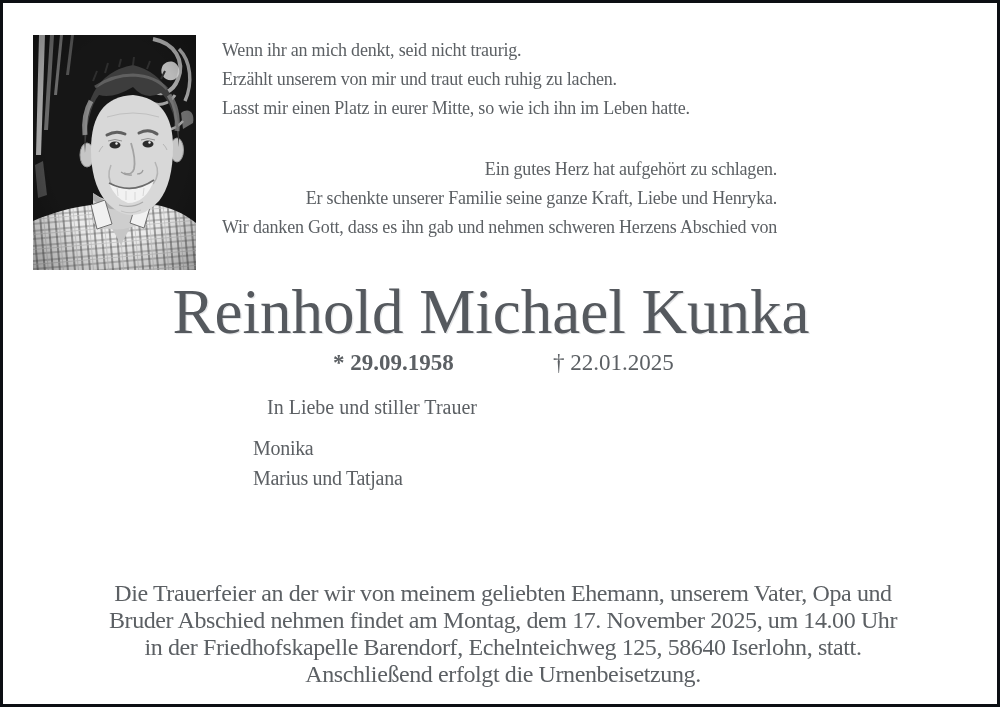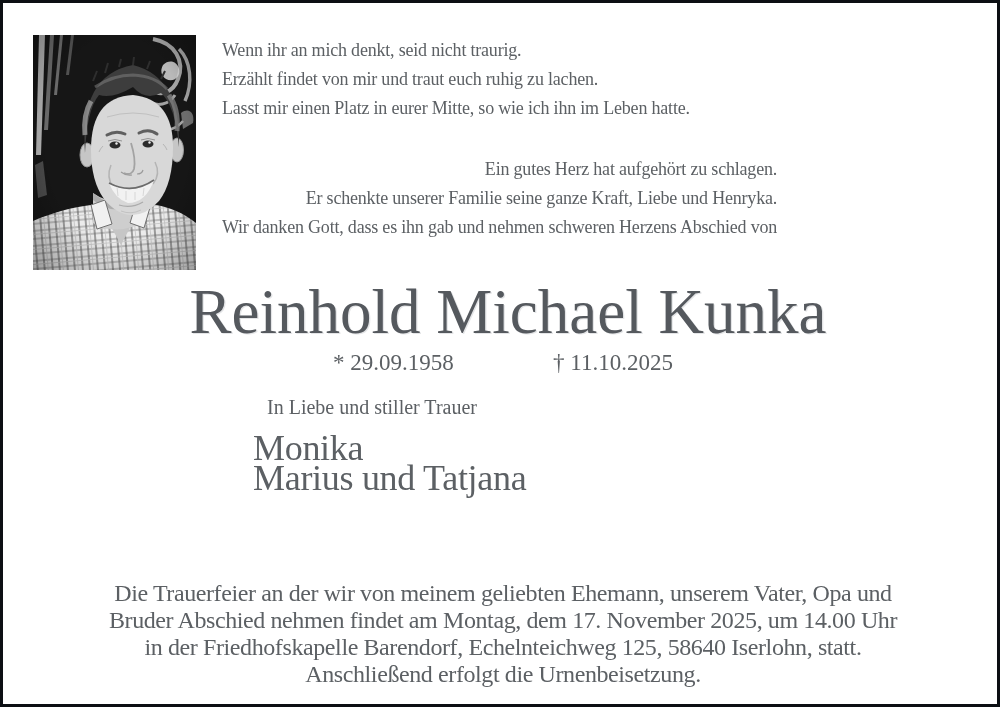--- a/index.html
+++ b/index.html
@@ -35,39 +35,38 @@
   .name {
     position: absolute;
     top: 276px; left: 0;
     width: 976px;
     text-align: center;
     font-size: 63px;
     line-height: 66px;
     color: #55595e;
     white-space: nowrap;
     text-shadow: 1.2px 1px 0 rgba(195,198,201,0.45);
-    padding-left: 17px;
   }
 
   .dates { position: absolute; top: 347px; left: 0; width: 1000px; height: 30px; font-size: 23px; }
-  .dates .birth { position: absolute; left: 330px; white-space: nowrap; }
+  .dates .birth { position: absolute; left: 330px; white-space: nowrap; font-weight: bold; }
   .dates .death { position: absolute; left: 550px; white-space: nowrap; }
 
   .intro {
     position: absolute;
     left: 264px; top: 391px;
     font-size: 20px;
     line-height: 26px;
     white-space: nowrap;
   }
 
   .mourners {
     position: absolute;
     left: 250px; top: 430px;
-    font-size: 36px;
+    font-size: 20px;
     line-height: 30px;
     letter-spacing: -0.3px;
     white-space: nowrap;
   }
 
   .funeral {
     position: absolute;
     left: 0; top: 577px;
     width: 1000px;
     text-align: center;
@@ -158,35 +157,35 @@
       <path d="M84 152 L85 161 M93 156 L93 165 M102 157 L102 165 M111 153 L110 161" stroke="#cfcfcf" stroke-width="0.8"></path>
       <path d="M86 170 Q98 174 110 167" stroke="#ababab" stroke-width="1.3" fill="none"></path>
       <path d="M88 176 Q98 180 108 175" stroke="#c2c2c2" stroke-width="1" fill="none"></path>
 
       <rect width="163" height="235" fill="url(#vig)"></rect>
     </svg>
   </div>
 
   <div class="verse verse-1">
     <div>Wenn ihr an mich denkt, seid nicht traurig.</div>
-    <div>Erzählt findet von mir und traut euch ruhig zu lachen.</div>
+    <div>Erzählt unserem von mir und traut euch ruhig zu lachen.</div>
     <div>Lasst mir einen Platz in eurer Mitte, so wie ich ihn im Leben hatte.</div>
   </div>
 
   <div class="verse verse-2">
     <div>Ein gutes Herz hat aufgehört zu schlagen.</div>
     <div>Er schenkte unserer Familie seine ganze Kraft, Liebe und Henryka.</div>
     <div>Wir danken Gott, dass es ihn gab und nehmen schweren Herzens Abschied von</div>
   </div>
 
   <div class="name">Reinhold Michael Kunka</div>
 
   <div class="dates">
     <span class="birth">* 29.09.1958</span>
-    <span class="death">† 11.10.2025</span>
+    <span class="death">† 22.01.2025</span>
   </div>
 
   <div class="intro">In Liebe und stiller Trauer</div>
 
   <div class="mourners">
     <div>Monika</div>
     <div>Marius und Tatjana</div>
   </div>
 
   <div class="funeral">

